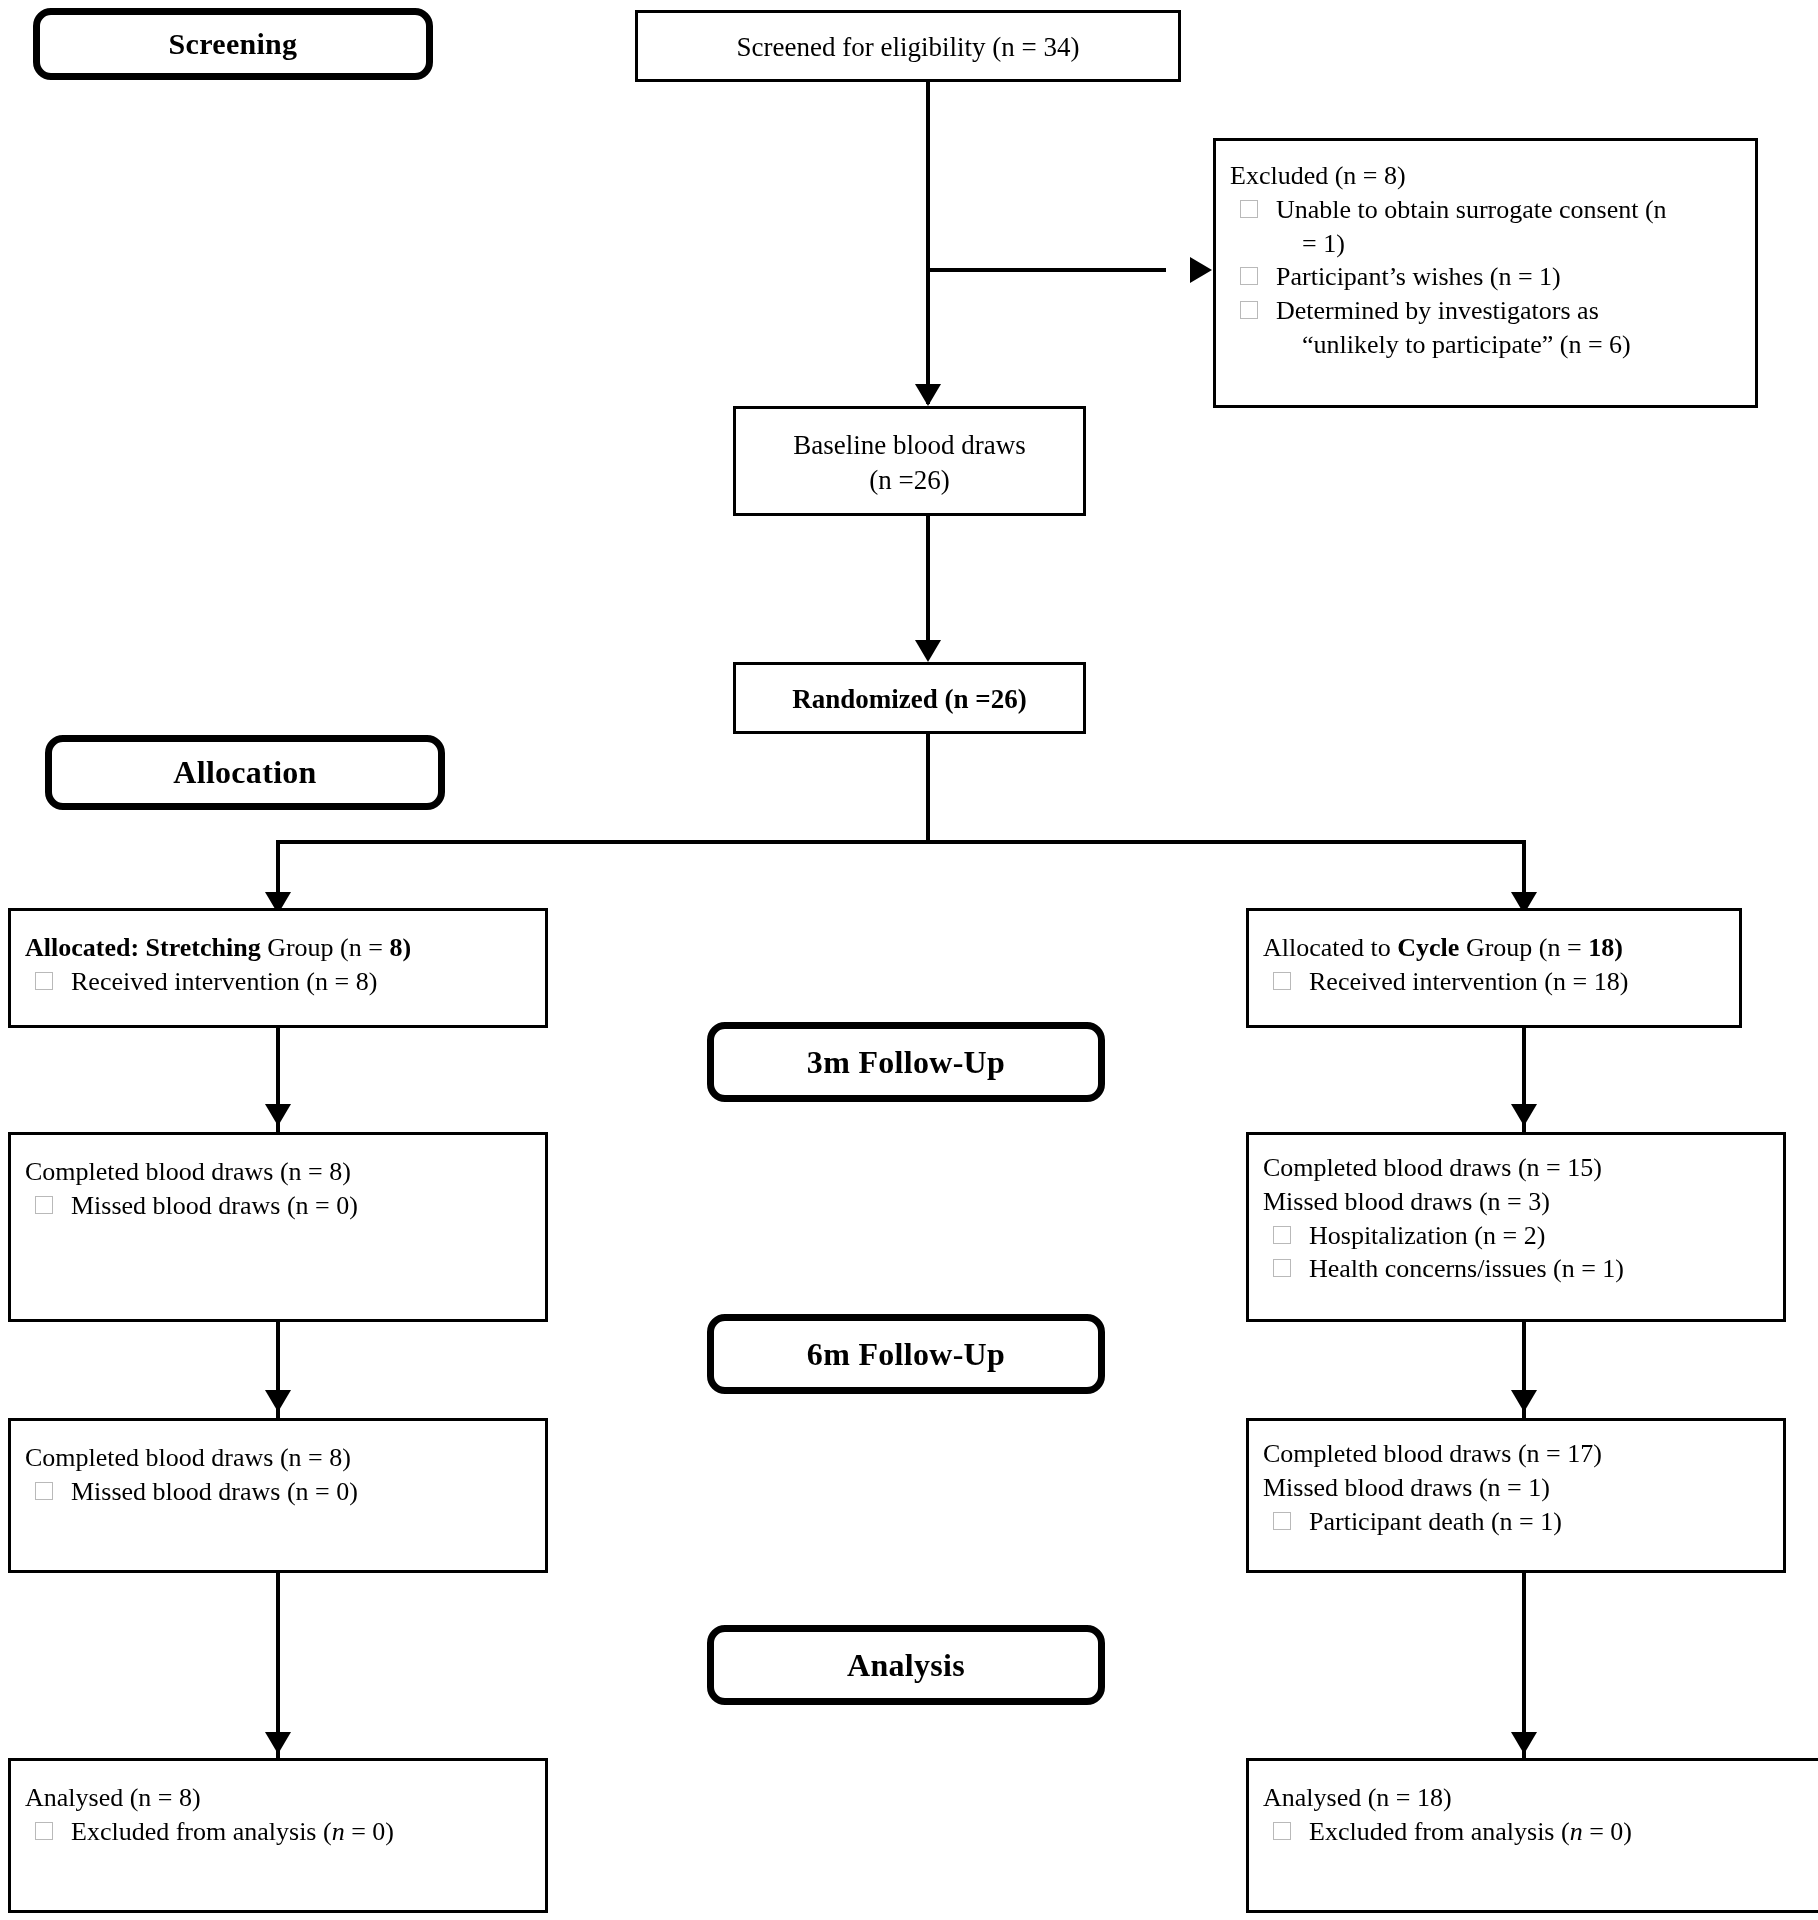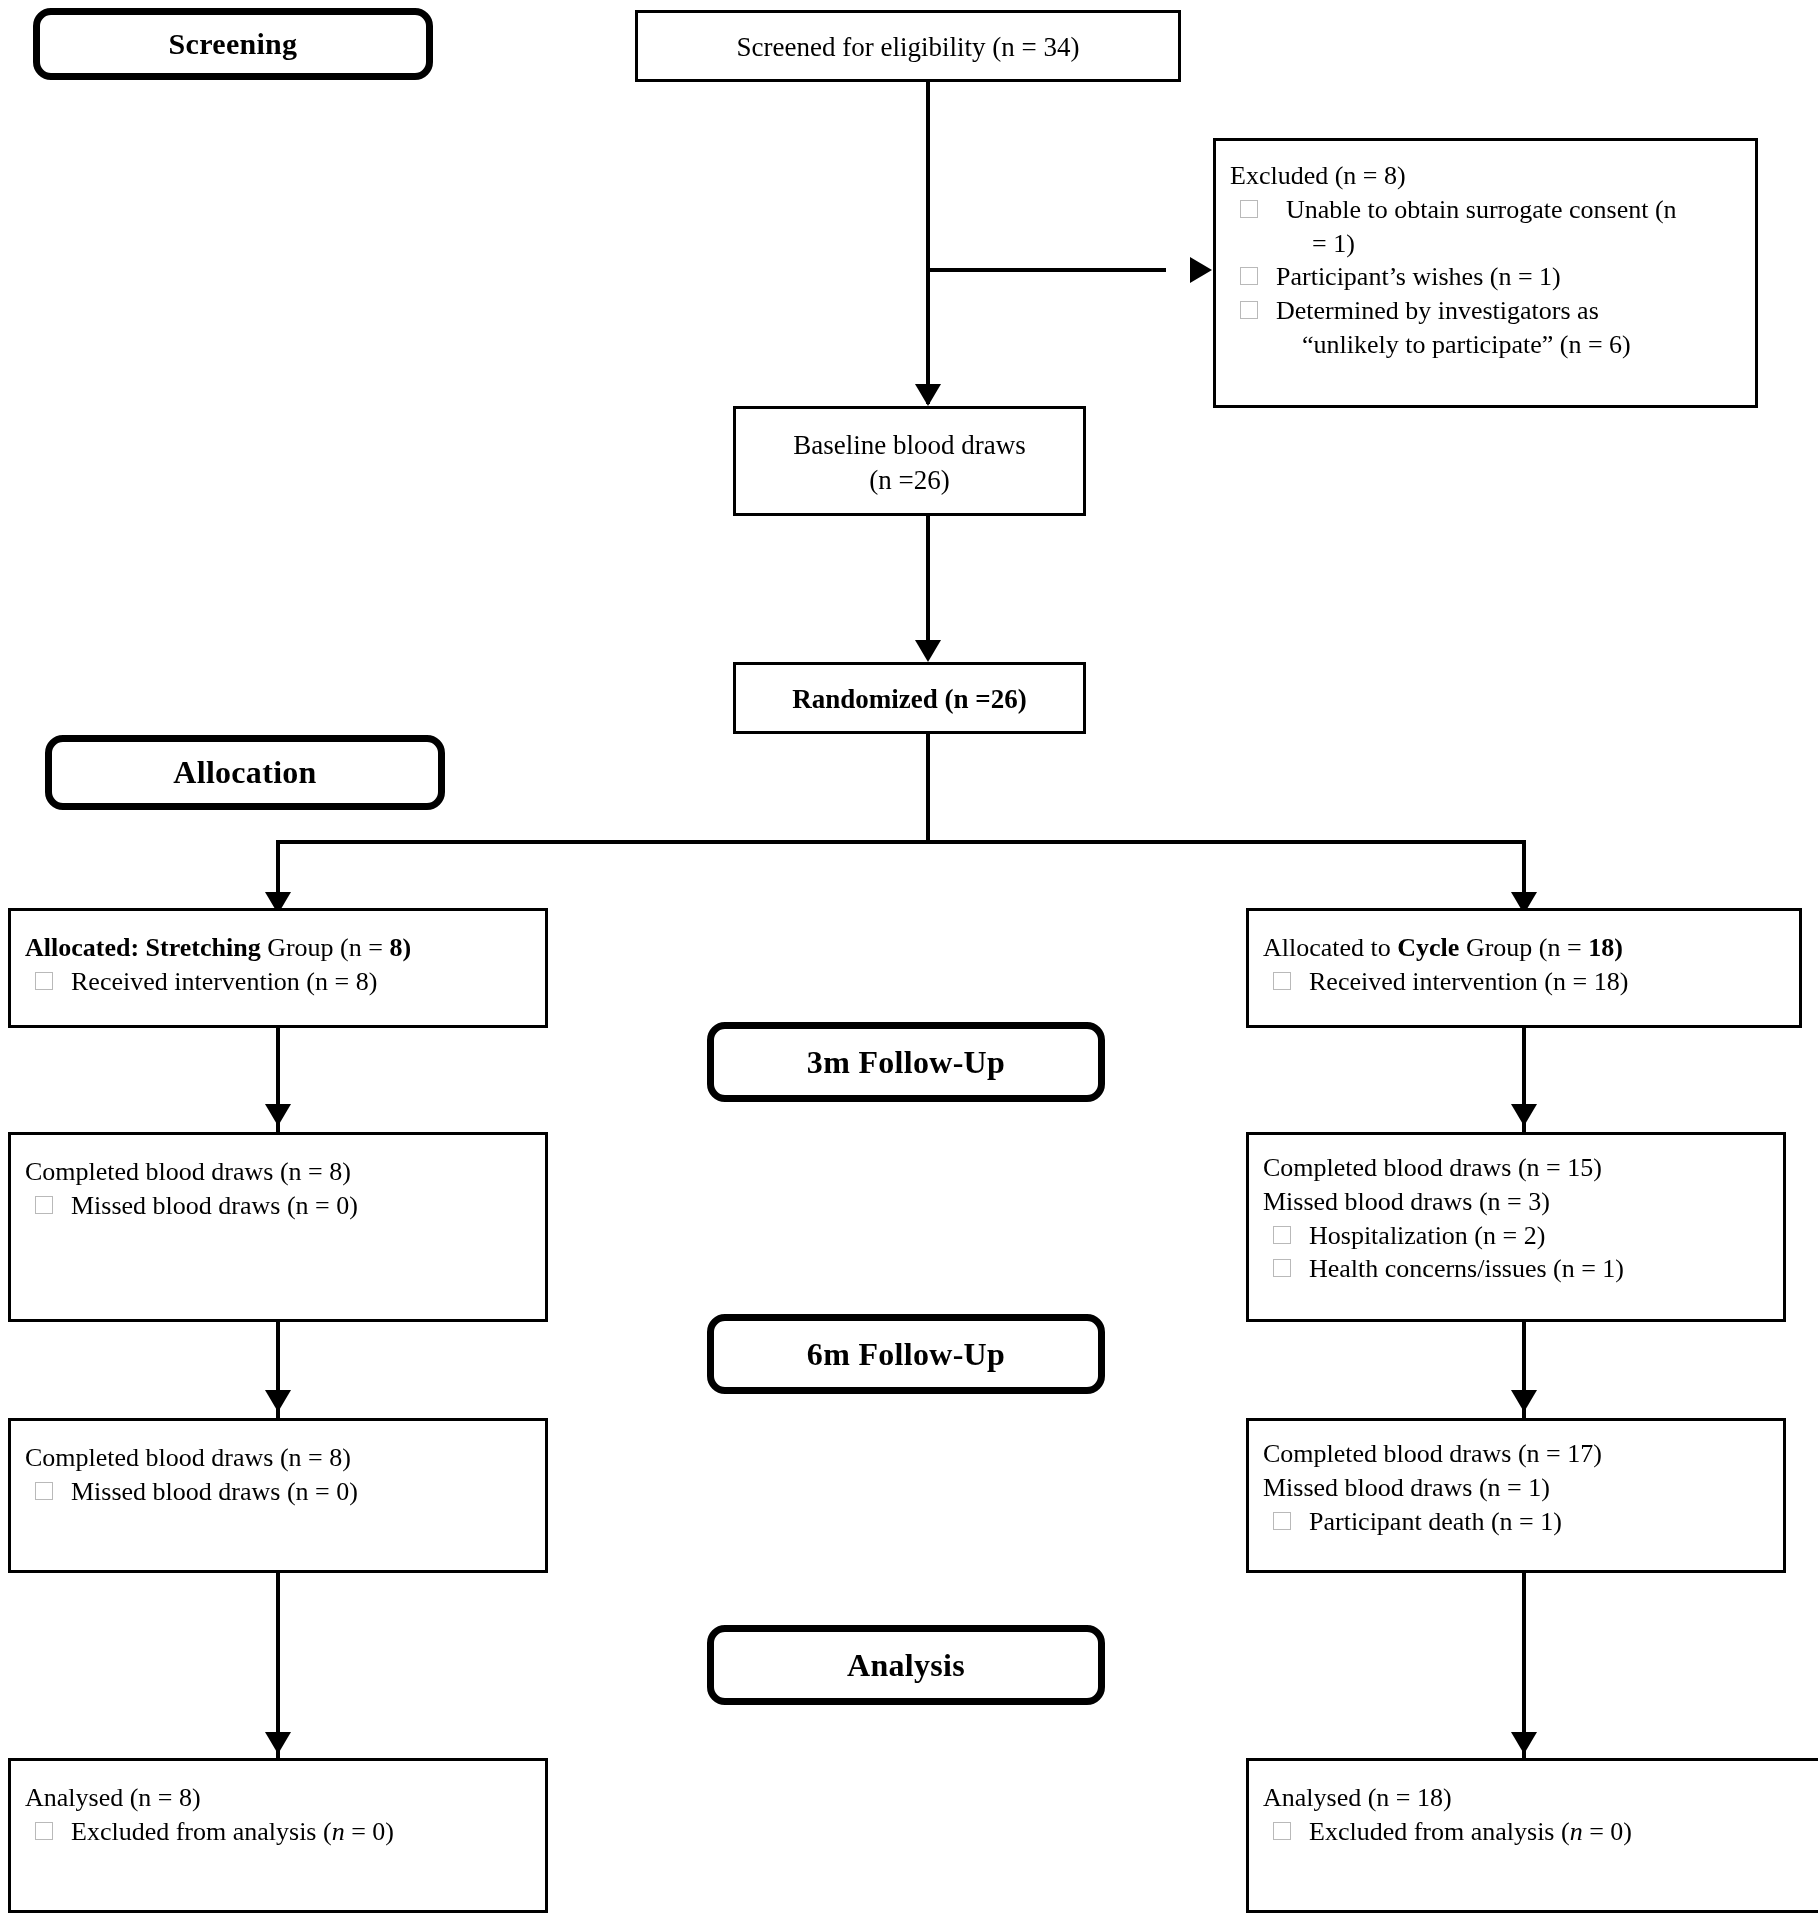--- a/index.html
+++ b/index.html
@@ -121,21 +121,21 @@
 
   <div class="vline" style="left:926px; top:82px; height:322px;"></div>
   <div class="arrow-down" style="left:915px; top:384px;"></div>
 
   <div class="hline" style="left:926px; top:268px; width:240px;"></div>
   <div class="arrow-right" style="left:1190px; top:257px;"></div>
 
   <div class="box" style="left:1213px; top:138px; width:545px; height:270px; padding:18px 18px 10px 14px;">
     <div class="line" style="font-size:26px;">Excluded (n = 8)</div>
 
-    <div class="bullet" style="font-size:26px;gap:10px;">
+    <div class="bullet" style="font-size:26px;">
       <span class="sq"></span>
       <span class="btxt">
         <span>Unable to obtain surrogate consent (n</span>
         <span class="cont">= 1)</span>
       </span>
     </div>
 
     <div class="bullet" style="font-size:26px;">
       <span class="sq"></span>
       <span class="btxt">
@@ -174,21 +174,21 @@
   <div class="box" style="left:8px; top:908px; width:540px; height:120px; padding:20px 10px 10px 14px;">
     <div class="line" style="font-size:26px;">
       <span class="b">Allocated: Stretching</span><span> Group (n = </span><span class="b">8</span><span class="b">)</span>
     </div>
     <div class="bullet" style="font-size:26px;">
       <span class="sq"></span>
       <span class="btxt">Received intervention (n = 8)</span>
     </div>
   </div>
 
-  <div class="box" style="left:1246px; top:908px; width:556px; height:120px; padding:20px 10px 18px 14px;">
+  <div class="box" style="left:1246px; top:908px; width:496px; height:120px; padding:20px 10px 18px 14px;">
     <div class="line" style="font-size:26px;">
       <span>Allocated to </span><span class="b">Cycle</span><span> Group (n = </span><span class="b">18</span><span class="b">)</span>
     </div>
     <div class="bullet" style="font-size:26px;">
       <span class="sq"></span>
       <span class="btxt">Received intervention (n = 18)</span>
     </div>
   </div>
 
   <div class="vline" style="left:276px; top:1028px; height:108px;"></div>

